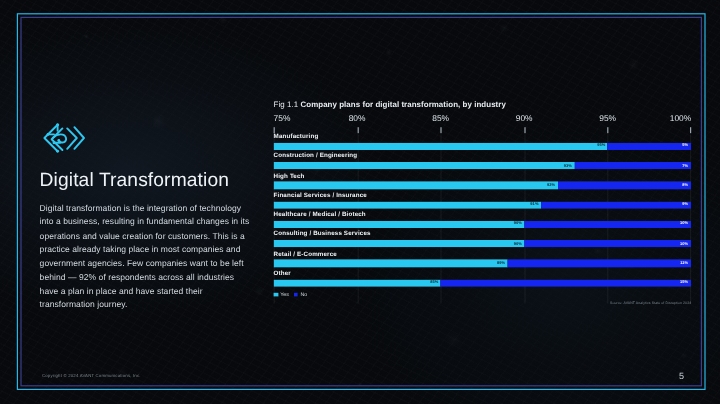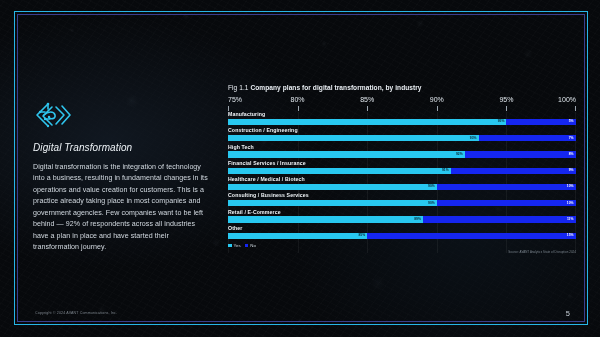--- a/index.html
+++ b/index.html
@@ -53,26 +53,25 @@
     pointer-events: none;
   }
   
   .left {
     position: absolute;
     left: 33px; top: 100px; width: 190px;
   }
   .logo { width: 42px; height: 34px; display: block; margin-bottom: 8px; }
   .headline {
     color: #eef3f7;
-    font-size: 10px;
+    font-size: 16px;
     font-weight: 400;
     letter-spacing: 0.1px;
     margin-bottom: 9px;
     white-space: nowrap;
-    font-style: italic;
   }
   .body-text {
     color: #d3dae1;
     font-size: 7.1px;
     line-height: 1.62;
     letter-spacing: 0.05px;
     width: 178px;
   }
   .footer-copy {
     position: absolute;

